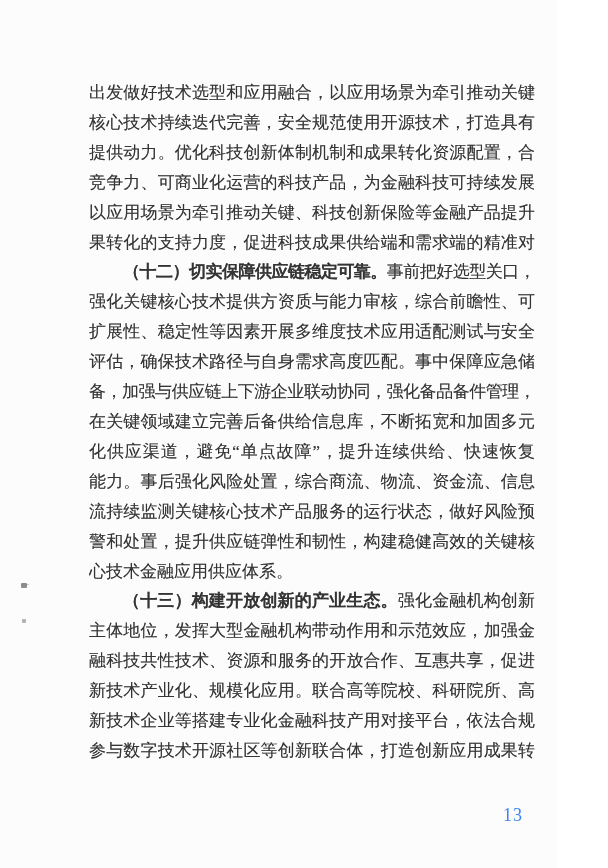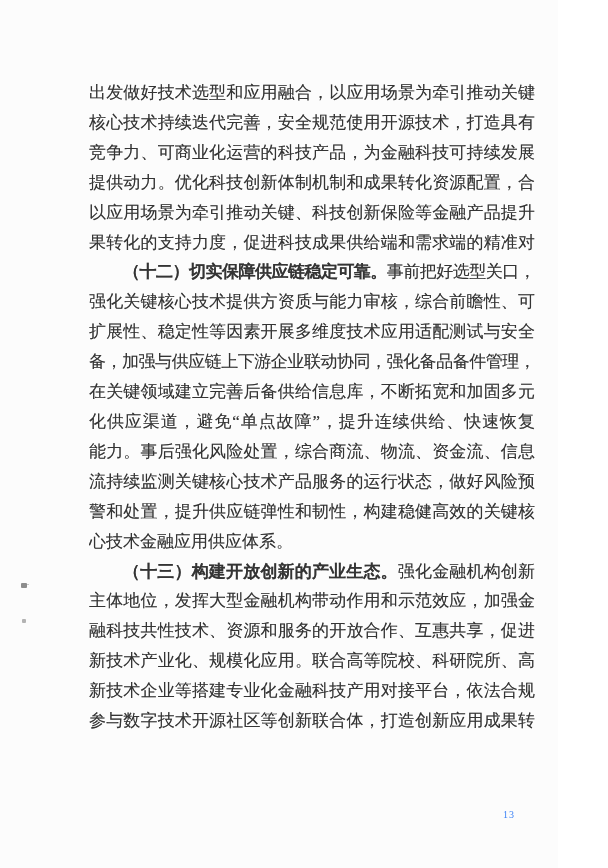--- a/index.html
+++ b/index.html
@@ -44,21 +44,21 @@
   }
   .line b {
     font-weight: 700;
     text-shadow: 0 0 0.6px rgba(40,40,40,0.55);
   }
   .page-number {
     position: absolute;
     left: 503px;
     top: 806px;
     width: 24px;
-    font-size: 10px;
+    font-size: 18px;
     line-height: 18px;
     color: #3b82f6;
     letter-spacing: 1px;
     text-align: left;
   }
   .speck {
     position: absolute;
     border-radius: 1px;
   }
   .speck.s1 {
@@ -77,27 +77,28 @@
     background: #b3b3b3;
   }
 </style>
 </head>
 <body>
 
 <div class="page">
   <div class="text-block">
       <div class="line">出发做好技术选型和应用融合，以应用场景为牵引推动关键</div>
       <div class="line">核心技术持续迭代完善，安全规范使用开源技术，打造具有</div>
+      <div class="line">提供动力。优化科技创新体制机制和成果转化资源配置，合</div>
       <div class="line">竞争力、可商业化运营的科技产品，为金融科技可持续发展</div>
-      <div class="line">提供动力。优化科技创新体制机制和成果转化资源配置，合</div>
       <div class="line">以应用场景为牵引推动关键、科技创新保险等金融产品提升成</div>
       <div class="line">果转化的支持力度，促进科技成果供给端和需求端的精准对</div>
       <div class="line indent tight"><b>（十二）切实保障供应链稳定可靠。</b>事前把好选型关口，</div>
       <div class="line">强化关键核心技术提供方资质与能力审核，综合前瞻性、可</div>
       <div class="line">扩展性、稳定性等因素开展多维度技术应用适配测试与安全</div>
+      <div class="line">评估，确保技术路径与自身需求高度匹配。事中保障应急储</div>
       <div class="line tight">备，加强与供应链上下游企业联动协同，强化备品备件管理，</div>
       <div class="line">在关键领域建立完善后备供给信息库，不断拓宽和加固多元</div>
       <div class="line">化供应渠道，避免“单点故障”，提升连续供给、快速恢复</div>
       <div class="line">能力。事后强化风险处置，综合商流、物流、资金流、信息</div>
       <div class="line">流持续监测关键核心技术产品服务的运行状态，做好风险预</div>
       <div class="line">警和处置，提升供应链弹性和韧性，构建稳健高效的关键核</div>
       <div class="line para-end">心技术金融应用供应体系。</div>
       <div class="line indent"><b>（十三）构建开放创新的产业生态。</b>强化金融机构创新</div>
       <div class="line">主体地位，发挥大型金融机构带动作用和示范效应，加强金</div>
       <div class="line">融科技共性技术、资源和服务的开放合作、互惠共享，促进</div>

